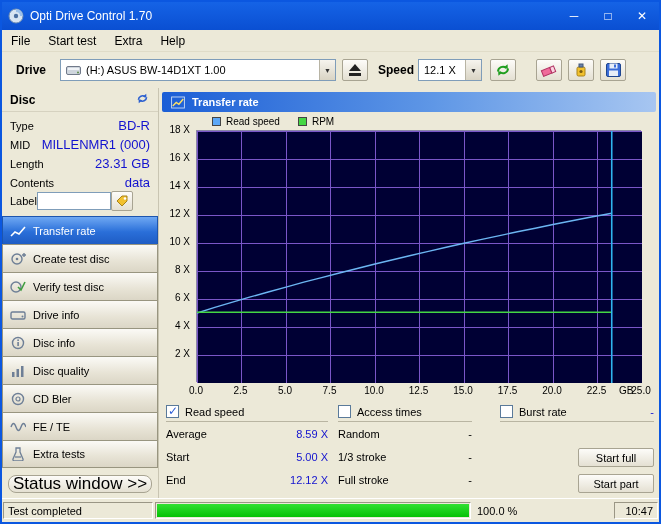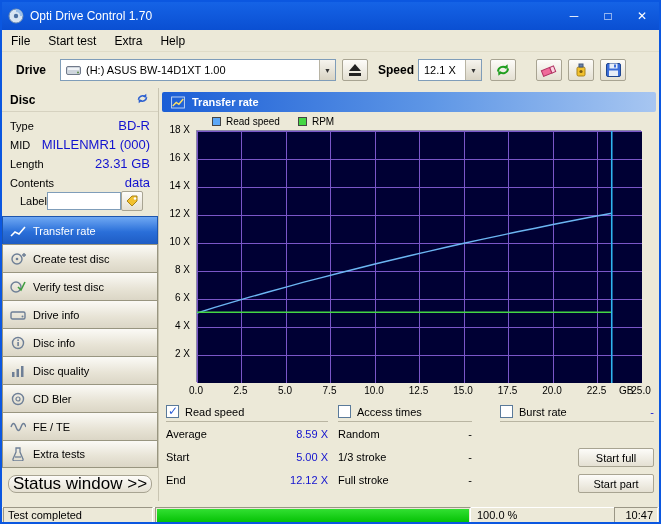--- a/index.html
+++ b/index.html
@@ -30,21 +30,21 @@
   .eject-bar { width:12px; height:3px; background:#222; margin-top:2px; }
 
   
   .left-panel { position:absolute; left:0; top:86px; width:157px; bottom:21px; background:#ece9d8; border-right:1px solid #c9c5b2; }
   .disc-header { position:absolute; left:0; top:0; right:0; height:24px; display:flex; align-items:center; padding:0 8px; border-bottom:1px solid #d6d2c0; }
   .disc-header .hdr-text { font-weight:bold; font-size:12px; }
   .disc-header .hdr-icon { margin-left:auto; }
   .info-row { position:absolute; left:8px; right:8px; height:19px; display:flex; align-items:center; }
   .info-row .ilabel { font-size:11px; }
   .info-row .ivalue { margin-left:auto; color:#1212cf; font-size:13px; }
-  .label-row { position:absolute; left:8px; right:6px; top:102px; height:22px; display:flex; align-items:center; gap:0;margin-left:10px; }
+  .label-row { position:absolute; left:8px; right:6px; top:102px; height:22px; display:flex; align-items:center; gap:0; }
   .label-input { width:74px; height:18px; background:#fff; border:1px solid #7f9db9; font-size:11px; padding:0 2px; font-family:"Liberation Sans",sans-serif; }
   .label-icon-btn { width:22px; height:20px; background:linear-gradient(#fdfcf9,#e4e0d2); border:1px solid #a8a492; border-radius:2px; display:flex; align-items:center; justify-content:center; }
 
   .side-btns { position:absolute; left:0; right:0; top:128px; }
   .side-btn { height:28px; display:flex; align-items:center; gap:7px; padding:0 7px; background:linear-gradient(#fbfaf6,#e7e3d5 60%,#dbd6c6); border:1px solid #989580; border-bottom:none; font-size:11px; }
   .side-btn:last-child { border-bottom:1px solid #989580; }
   .side-btn.active { background:linear-gradient(#6fa8f3,#2a6fd9 55%,#1e5cc4); color:#fff; border-color:#1d55ae; }
   .s-icon { width:16px; height:14px; flex:0 0 16px; }
   .status-btn { position:absolute; left:6px; right:6px; bottom:8px; height:18px; background:linear-gradient(#fdfcf9,#e4e0d2); border:1px solid #a8a492; border-radius:8px; display:flex; align-items:center; justify-content:center; font-size:17px; }
 
@@ -71,21 +71,21 @@
   .chk-row .chk-val { margin-left:auto; }
   .checkbox { width:13px; height:13px; background:#fff; border:1px solid #5a7a9a; position:relative; flex:0 0 13px; }
   .checkbox.checked::after { content:"✓"; position:absolute; left:1px; top:-2px; color:#2b5dd7; font-size:12px; font-weight:bold; }
   .res-row { height:23px; display:flex; align-items:center; }
   .res-row .rval { margin-left:auto; }
   .blue-val { color:#1212cf; }
   .start-btn { position:absolute; right:0; width:76px; height:19px; background:linear-gradient(#fdfcf9,#e4e0d2); border:1px solid #a8a492; border-radius:2px; display:flex; align-items:center; justify-content:center; font-size:11px; }
   .sb1 { top:44px; } .sb2 { top:70px; }
 
   
-  .statusbar { position:absolute; left:0; right:0; bottom:0; height:15px; background:#ece9d8; display:flex; align-items:center; border-top:1px solid #fff; }
+  .statusbar { position:absolute; left:0; right:0; bottom:0; height:24px; background:#ece9d8; display:flex; align-items:center; border-top:1px solid #fff; }
   .sb-cell { height:17px; margin:0 1px; border:1px solid; border-color:#9a9685 #fff #fff #9a9685; display:flex; align-items:center; padding:0 4px; font-size:11px; }
   .sb-text { width:150px; }
   .sb-progress { width:316px; padding:1px; }
   .progress-fill { height:100%; background:linear-gradient(#32e032,#06c206); }
   .sb-percent { width:52px; justify-content:flex-start; border:none; }
   .sb-fill { flex:1; border:none; }
   .sb-time { width:44px; justify-content:flex-end; }
 </style>
 </head>
 <body>

